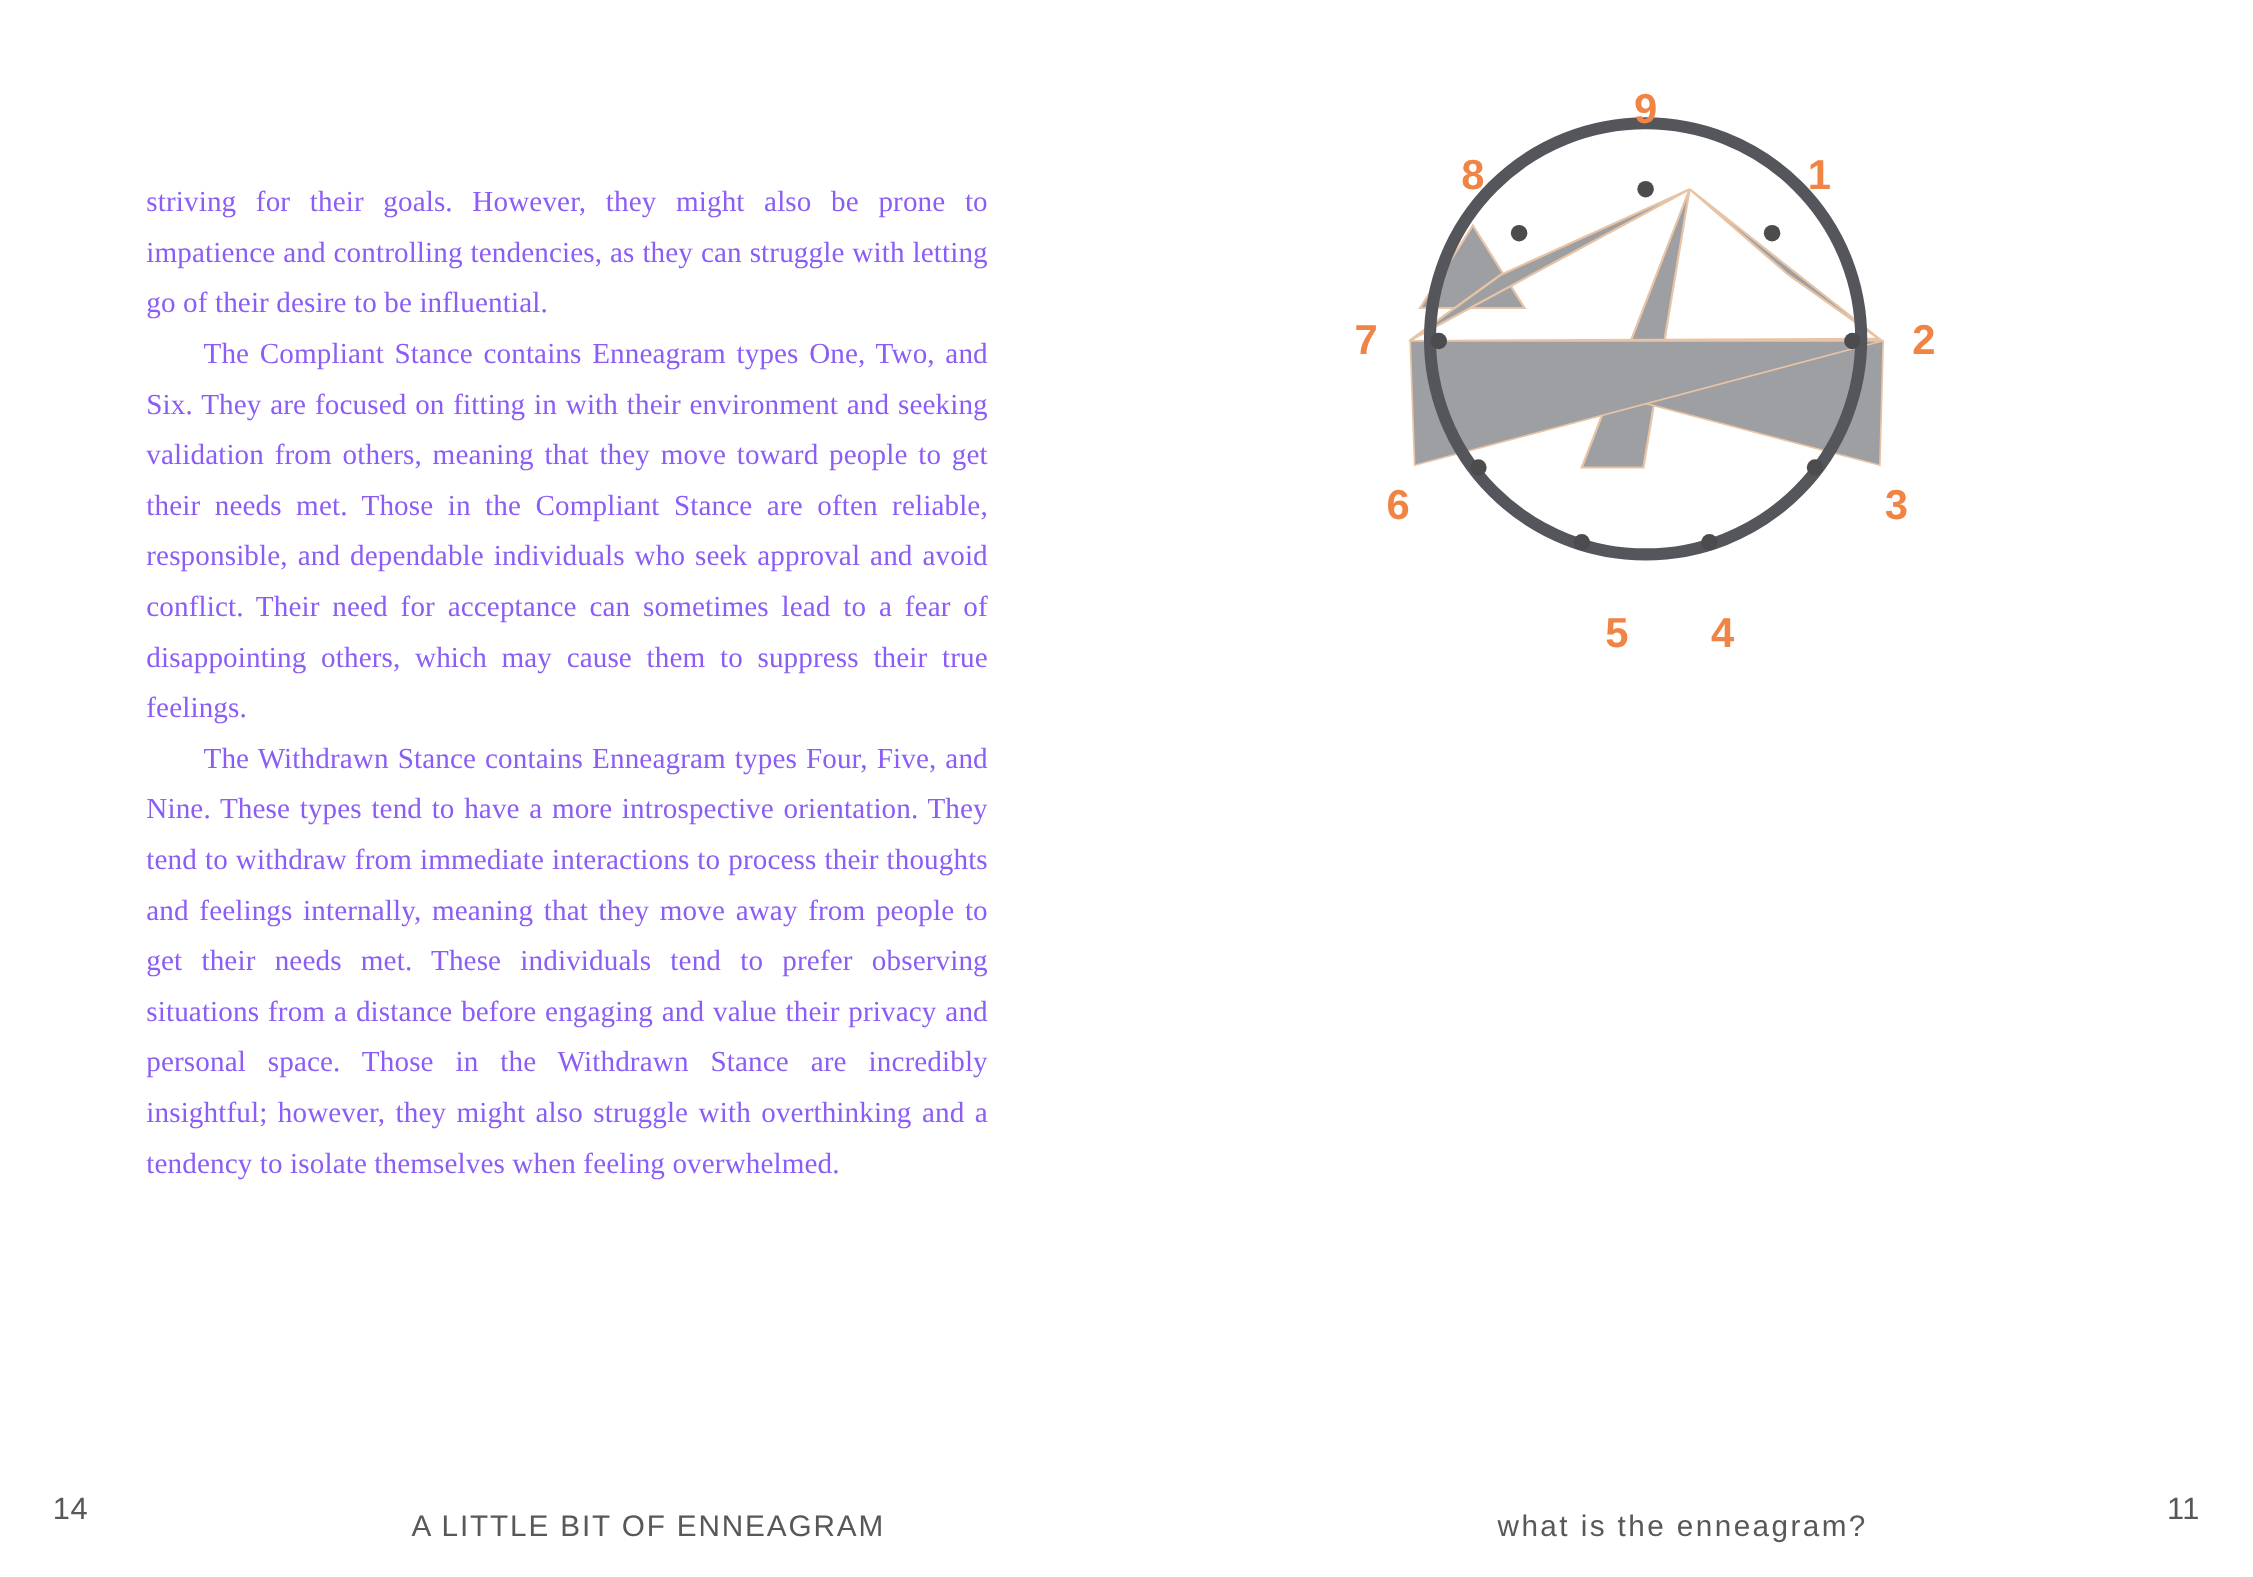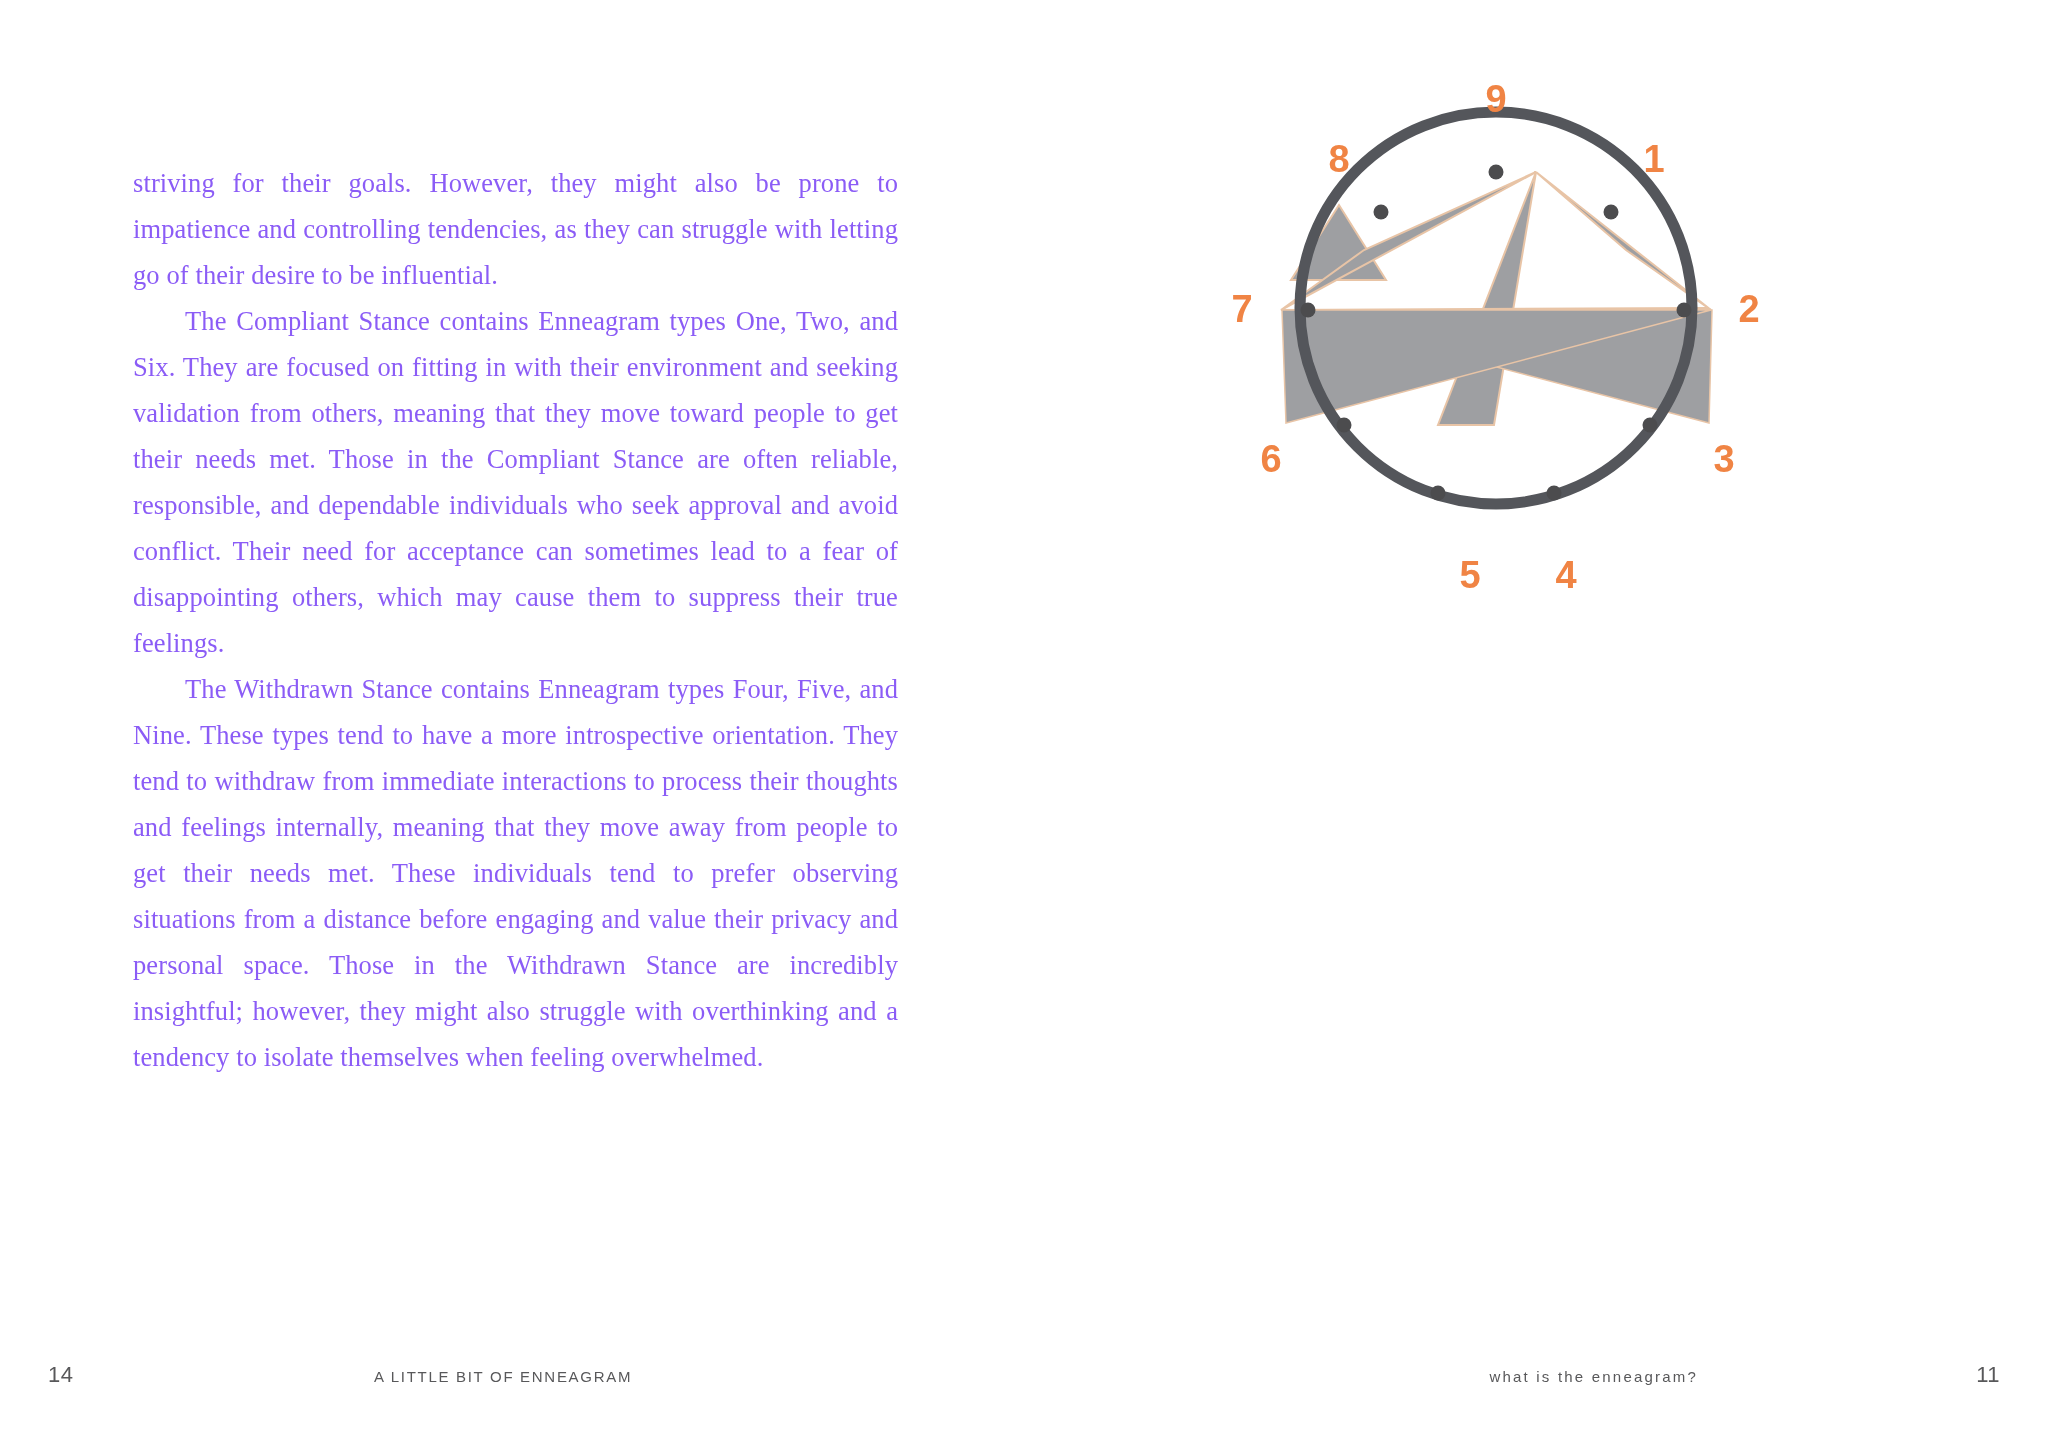--- a/index.html
+++ b/index.html
@@ -54,31 +54,31 @@
     position: absolute;
     bottom: 0;
     left: 0;
     width: 100%;
     height: 120px;
   }
   .folio {
     position: absolute;
     bottom: 46px;
     font-family: "Liberation Sans", sans-serif;
-    font-size: 22px;
+    font-size: 28px;
     color: #58585a;
     letter-spacing: 0.5px;
   }
   .folio-left { left: 48px; }
   .folio-right { right: 48px; }
   .running-head {
     position: absolute;
-    bottom: 49px;
+    bottom: 31px;
     font-family: "Liberation Sans", sans-serif;
-    font-size: 15px;
+    font-size: 27px;
     letter-spacing: 1.7px;
     color: #58585a;
     white-space: nowrap;
   }
   .running-head.left {
     left: 374px;
     text-transform: uppercase;
   }
   .running-head.right {
     right: 350px;

